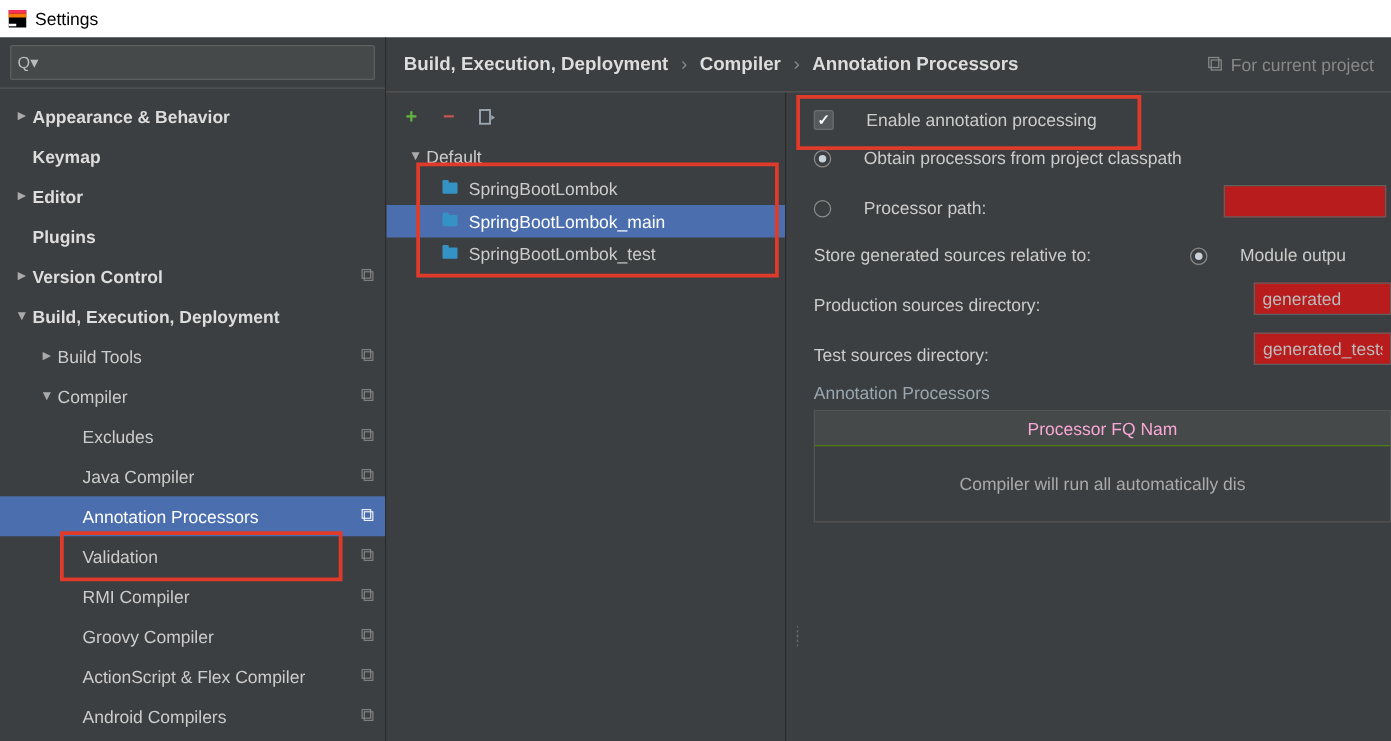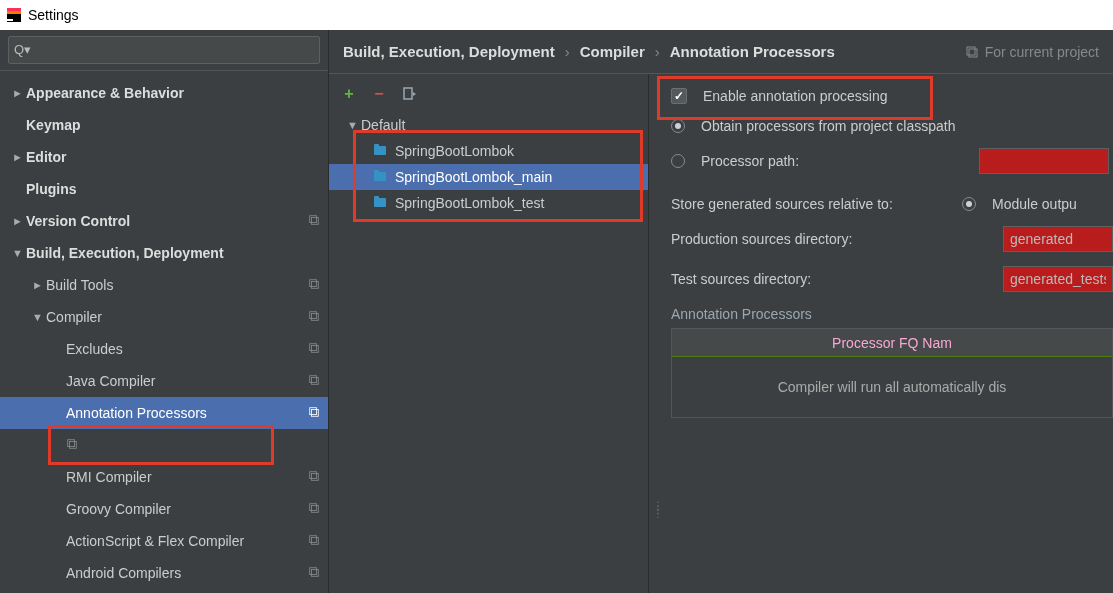--- a/index.html
+++ b/index.html
@@ -31,21 +31,21 @@
 .tree-item.selected .label { color:#fff; }
 .tree-item .copy-icon { color:#888; font-size:12px; }
 .tree-item.selected .copy-icon { color:#fff; }
 
 
 .content { flex:1; display:flex; flex-direction:column; background:#3c3f41; }
 
 .breadcrumb { height:44px; display:flex; align-items:center; padding:0 14px; gap:10px; color:#ccc; font-size:15px; border-bottom:1px solid #555; }
 .breadcrumb .crumb { font-weight:bold; color:#ddd; }
 .breadcrumb .sep { color:#888; }
-.breadcrumb .project-scope { margin-left:auto; color:#888; display:flex; align-items:center; gap:6px; font-size:14px; }
+.breadcrumb .project-scope { margin-left:auto; color:#888; display:flex; gap:6px; font-size:14px; }
 
 .content-body { display:flex; flex:1; overflow:hidden; }
 
 
 .profiles { width:320px; border-right:1px solid #2b2b2b; padding:8px 0; overflow:hidden; }
 .profiles-toolbar { display:flex; align-items:center; gap:14px; padding:4px 12px 10px; }
 .tb-btn { width:16px; height:16px; display:flex; align-items:center; justify-content:center; cursor:pointer; font-size:16px; font-weight:bold; }
 .tb-add { color:#62b543; }
 .tb-remove { color:#c75450; }
 .tb-copy { color:#9aa7b0; font-size:14px; }
@@ -54,21 +54,21 @@
 .prof-item { display:flex; align-items:center; height:26px; padding-left:18px; cursor:pointer; color:#ccc; }
 .prof-item .chev { width:14px; font-size:11px; color:#aaa; }
 .prof-item .mod-icon { width:16px; height:16px; margin-right:6px; display:inline-block; }
 .prof-item.child { padding-left:44px; }
 .prof-item.selected { background:#4b6eaf; color:#fff; }
 
 .mod-svg { width:14px; height:14px; }
 
 
 .settings-panel { flex:1; padding:14px 0 0 22px; color:#ccc; overflow:hidden; position:relative; }
-.settings-row { display:flex; align-items:center; margin-bottom:14px; gap:16px; font-size:14px; }
+.settings-row { display:flex; align-items:flex-end; margin-bottom:14px; gap:26px; font-size:14px; }
 .chk { width:16px; height:16px; border:1px solid #6e6e6e; background:#54595b; display:inline-flex; align-items:center; justify-content:center; cursor:pointer; border-radius:2px; }
 .chk.checked::after { content:"✓"; color:#fff; font-size:12px; font-weight:bold; }
 .radio { width:14px; height:14px; border-radius:50%; border:1px solid #8a8a8a; display:inline-flex; align-items:center; justify-content:center; cursor:pointer; }
 .radio.checked::after { content:""; width:6px; height:6px; background:#c9d1d9; border-radius:50%; }
 .text-input { height:26px; background:#b91c1c; border:1px solid #5e6060; color:#bbb; padding:0 6px; font-size:14px; }
 
 .settings-label { width:275px; display:inline-block; }
 
 .section-title { color:#9aa7b0; font-size:14px; margin:10px 0 6px 0; }
 .proc-table { border:1px solid #555; background:#3c3f41; }
@@ -173,20 +173,21 @@
         <div class="tree-item lvl2 selected">
           <span class="chev"></span>
           <span class="label">Annotation Processors</span>
           <span class="copy-icon"><svg width="12" height="12" viewBox="0 0 14 14">
               <rect x="2" y="2" width="8" height="8" fill="none" stroke="currentColor"></rect>
               <rect x="4" y="4" width="8" height="8" fill="none" stroke="currentColor"></rect>
             </svg></span>
         </div>
         <div class="tree-item lvl2">
           <span class="chev"></span>
+          <span class="label">Validation</span>
           <span class="copy-icon"><svg width="12" height="12" viewBox="0 0 14 14">
               <rect x="2" y="2" width="8" height="8" fill="none" stroke="currentColor"></rect>
               <rect x="4" y="4" width="8" height="8" fill="none" stroke="currentColor"></rect>
             </svg></span>
         </div>
         <div class="tree-item lvl2">
           <span class="chev"></span>
           <span class="label">RMI Compiler</span>
           <span class="copy-icon"><svg width="12" height="12" viewBox="0 0 14 14">
               <rect x="2" y="2" width="8" height="8" fill="none" stroke="currentColor"></rect>

